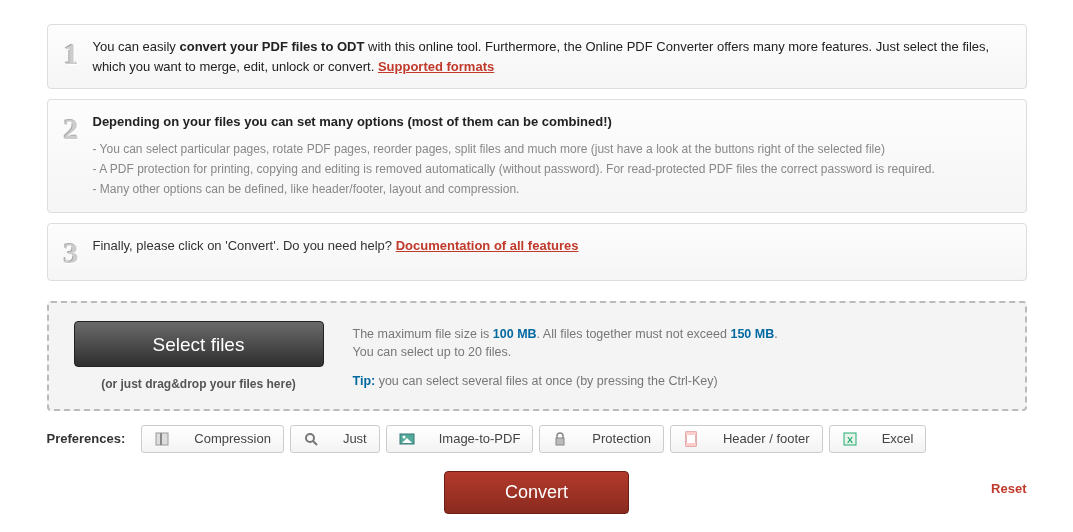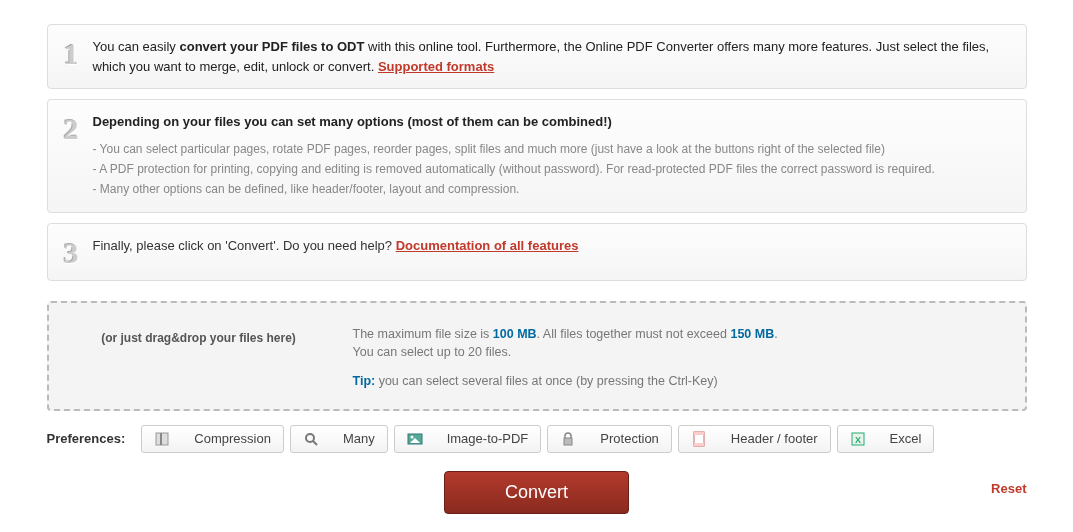--- a/index.html
+++ b/index.html
@@ -56,20 +56,21 @@
 
   <div class="step-box">
     <div class="step-num">3</div>
     <div class="step-content">
       <span>Finally, please click on 'Convert'. Do you need help? </span><a href="#">Documentation of all features</a>
     </div>
   </div>
 
   <div class="upload-area">
     <div class="upload-left">
+      <div class="select-btn">Select files</div>
       <div class="drag-hint">(or just drag&amp;drop your files here)</div>
     </div>
     <div class="upload-right">
       <div>
         <span>The maximum file size is </span><b>100 MB</b><span>. All files together must not exceed </span><b>150 MB</b><span>.</span>
       </div>
       <div>You can select up to 20 files.</div>
       <div class="tip">
         <b>Tip:</b><span> you can select several files at once (by pressing the Ctrl-Key)</span>
       </div>
@@ -85,21 +86,21 @@
             <rect x="6" y="2" width="2" height="12" fill="#888"></rect>
           </svg></span>
       <span>Compression</span>
     </span>
 
     <span class="pref-btn">
       <span class="ico"><svg viewBox="0 0 16 16">
             <circle cx="7" cy="7" r="4" fill="none" stroke="#777" stroke-width="2"></circle>
             <line x1="10" y1="10" x2="14" y2="14" stroke="#777" stroke-width="2"></line>
           </svg></span>
-      <span>Many</span>
+      <span>Just</span>
     </span>
 
     <span class="pref-btn">
       <span class="ico"><svg viewBox="0 0 16 16">
             <rect x="1" y="3" width="14" height="10" fill="#5a9" stroke="#377"></rect>
             <circle cx="5" cy="6" r="1.5" fill="#fff"></circle>
             <polygon points="3,12 8,7 13,12" fill="#fff"></polygon>
           </svg></span>
       <span>Image-to-PDF</span>
     </span>

